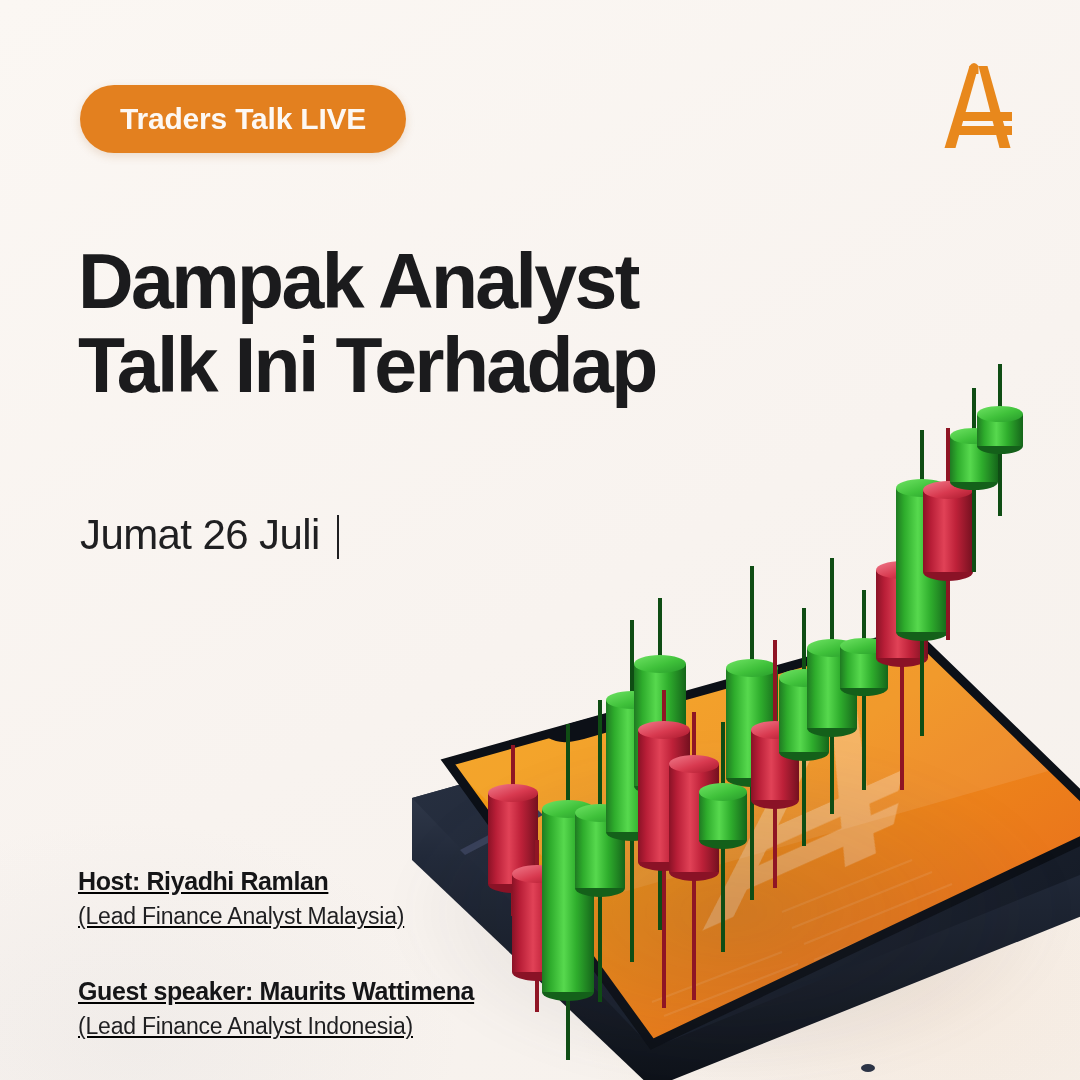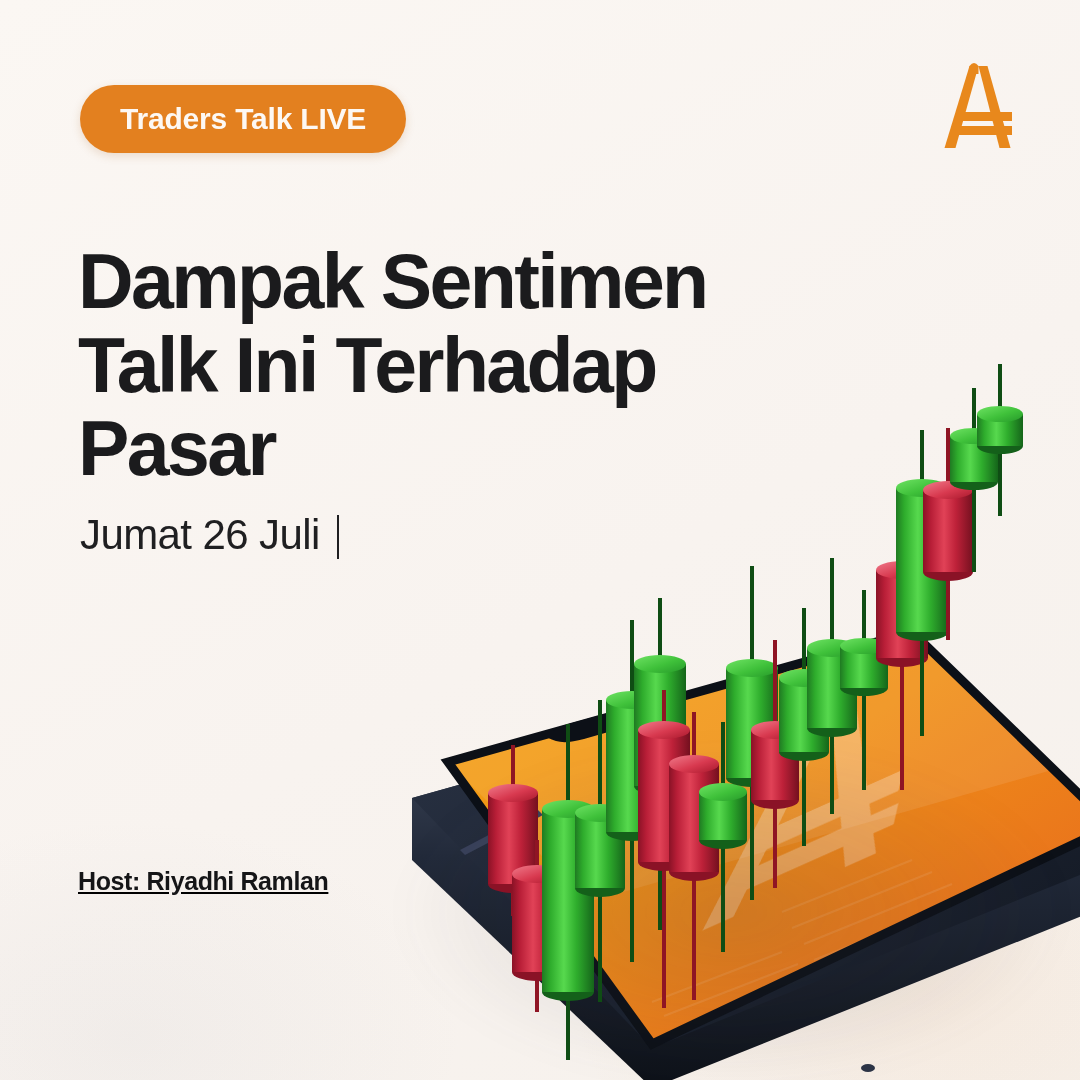--- a/index.html
+++ b/index.html
@@ -172,23 +172,22 @@
         <path d="M41.5 10 q4.5 -6 9 0 L50.5 18 L41.5 18 Z"></path>
 
         <rect x="31" y="56" width="53" height="9"></rect>
 
         <rect x="27" y="70" width="57" height="9"></rect>
       </g>
     </svg>
   </div>
 
   <h1 class="headline">
-    <span class="hl-line">Dampak Sentimen</span>
+    <span class="hl-line">Dampak Analyst</span>
     <span class="hl-line">Talk Ini Terhadap</span>
-    <span class="hl-line">Pasar</span>
   </h1>
 
   <div class="subtitle">
     <span>Jumat 26 Juli</span>
     <span class="sub-sep"></span>
   </div>
 
   <div class="phone-wrap">
     <div class="phone-shadow"></div>
 
@@ -417,16 +416,21 @@
         <ellipse cx="1000" cy="446" rx="23" ry="8" fill="#14601a"></ellipse>
         <rect x="977" y="414" width="46" height="32" fill="url(#gBull)"></rect>
         <ellipse cx="1000" cy="414" rx="23" ry="8" fill="url(#gBullTop)"></ellipse>
       </g>
     </svg>
   </div>
 
   <div class="credits">
     <div class="credit-block">
       <div class="credit-name">Host: Riyadhi Ramlan</div>
+      <div class="credit-role">(Lead Finance Analyst Malaysia)</div>
     </div>
+    <div class="credit-block">
+      <div class="credit-name">Guest speaker: Maurits Wattimena</div>
+      <div class="credit-role">(Lead Finance Analyst Indonesia)</div>
+    </div>
   </div>
 
 </div>
 
 </body></html>

